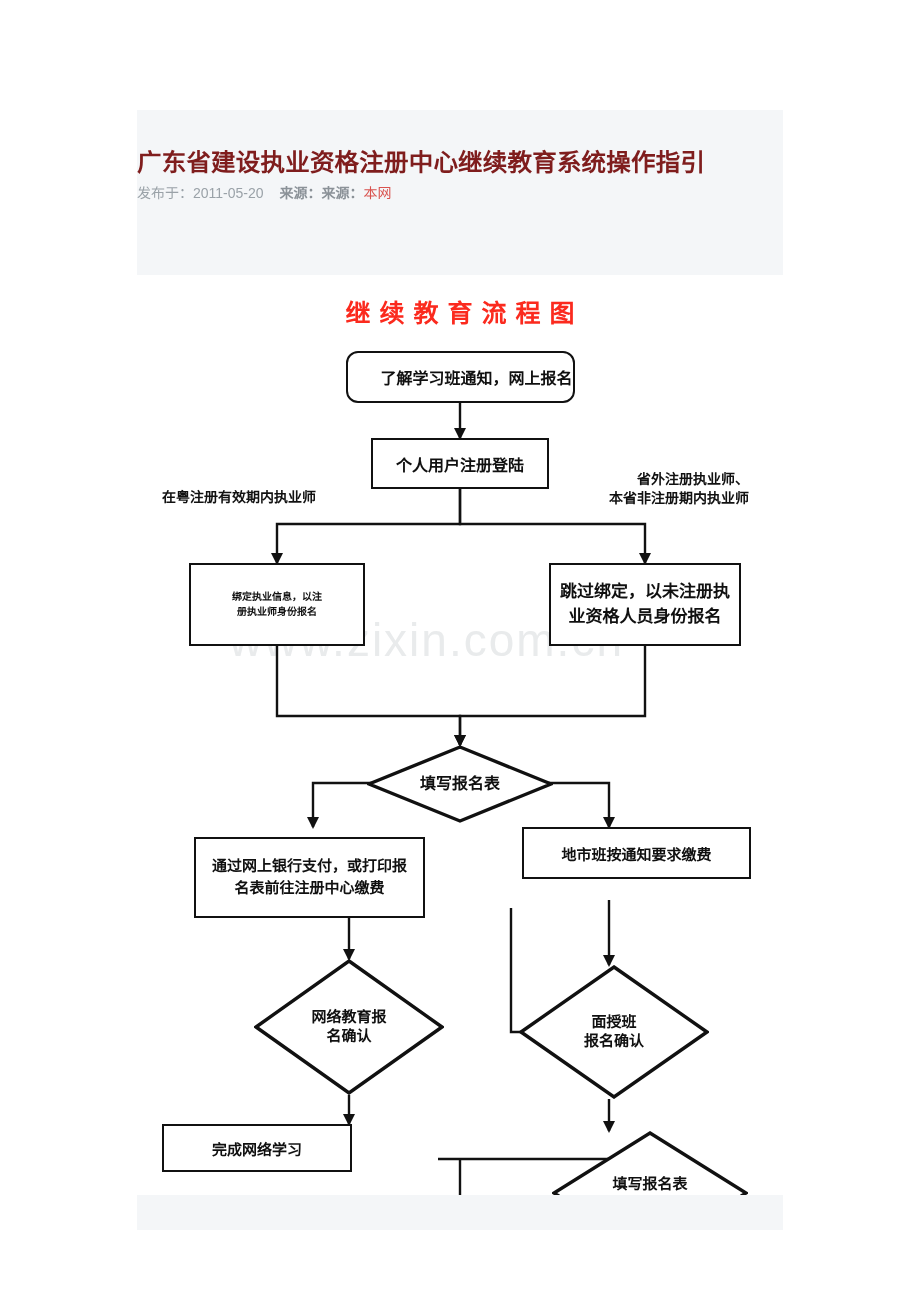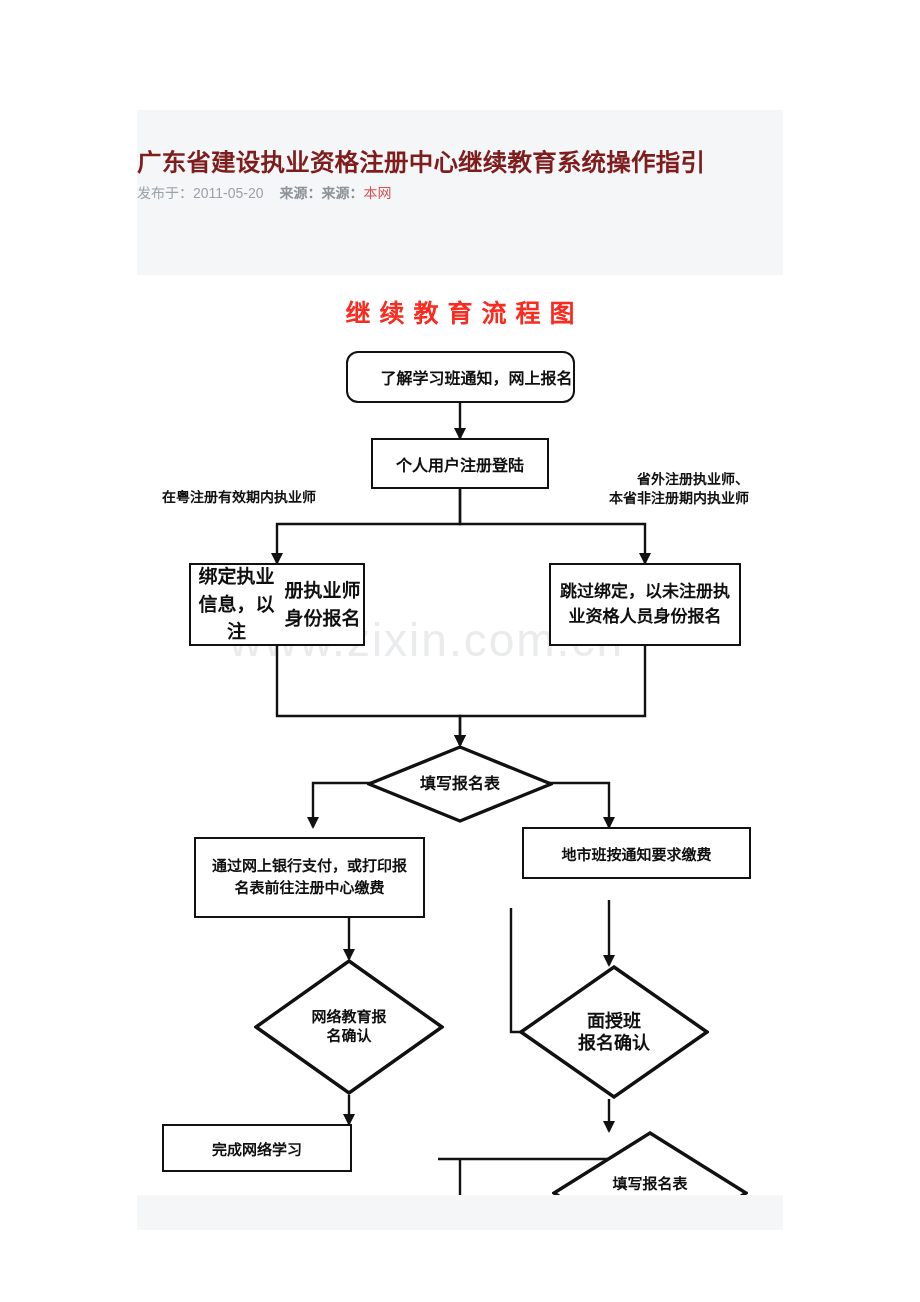--- a/index.html
+++ b/index.html
@@ -187,21 +187,21 @@
 
     <div class="edge-label" style="left:25px;top:214px;">
       <span>在粤注册有效期内执业师</span>
     </div>
 
     <div class="edge-label" style="left:442px;top:196px;text-align:right;width:170px;font-family:Liberation Mono, monospace;">
       <div>省外注册执业师、</div>
       <div>本省非注册期内执业师</div>
     </div>
 
-    <div class="node n-rect" style="left:52px;top:288px;width:176px;height:83px;font-size:19px;line-height:1.45;flex-direction:row;">
+    <div class="node n-rect" style="left:52px;top:288px;width:176px;height:83px;font-size:10px;line-height:1.45;flex-direction:column;">
       <span>绑定执业信息，以注</span>
       <span>册执业师身份报名</span>
     </div>
 
     <div class="node n-rect" style="left:412px;top:288px;width:192px;height:83px;font-size:17px;line-height:1.45;flex-direction:column;text-align:center;">
       <span>跳过绑定，以未注册执</span>
       <span>业资格人员身份报名</span>
     </div>
 
     <div class="node n-diamond" style="left:230px;top:470px;width:186px;height:78px;font-size:16px;">
@@ -223,21 +223,21 @@
     <div class="node n-diamond" style="left:117px;top:684px;width:190px;height:136px;font-size:15px;">
       <svg class="dia-shape" viewBox="0 0 190 136" preserveAspectRatio="none">
         <polygon points="95,2 188,68 95,134 2,68" fill="#fff" stroke="#111" stroke-width="3.4" vector-effect="non-scaling-stroke"></polygon>
       </svg>
       <div class="dia-text">
         <div>网络教育报</div>
         <div>名确认</div>
       </div>
     </div>
 
-    <div class="node n-diamond" style="left:382px;top:690px;width:190px;height:134px;font-size:18px;">
+    <div class="node n-diamond" style="left:382px;top:690px;width:190px;height:134px;font-size:15px;">
       <svg class="dia-shape" viewBox="0 0 190 134" preserveAspectRatio="none">
         <polygon points="95,2 188,67 95,132 2,67" fill="#fff" stroke="#111" stroke-width="3.4" vector-effect="non-scaling-stroke"></polygon>
       </svg>
       <div class="dia-text">
         <div>面授班</div>
         <div>报名确认</div>
       </div>
     </div>
 
     <div class="node n-rect" style="left:25px;top:849px;width:190px;height:48px;font-size:15px;">

